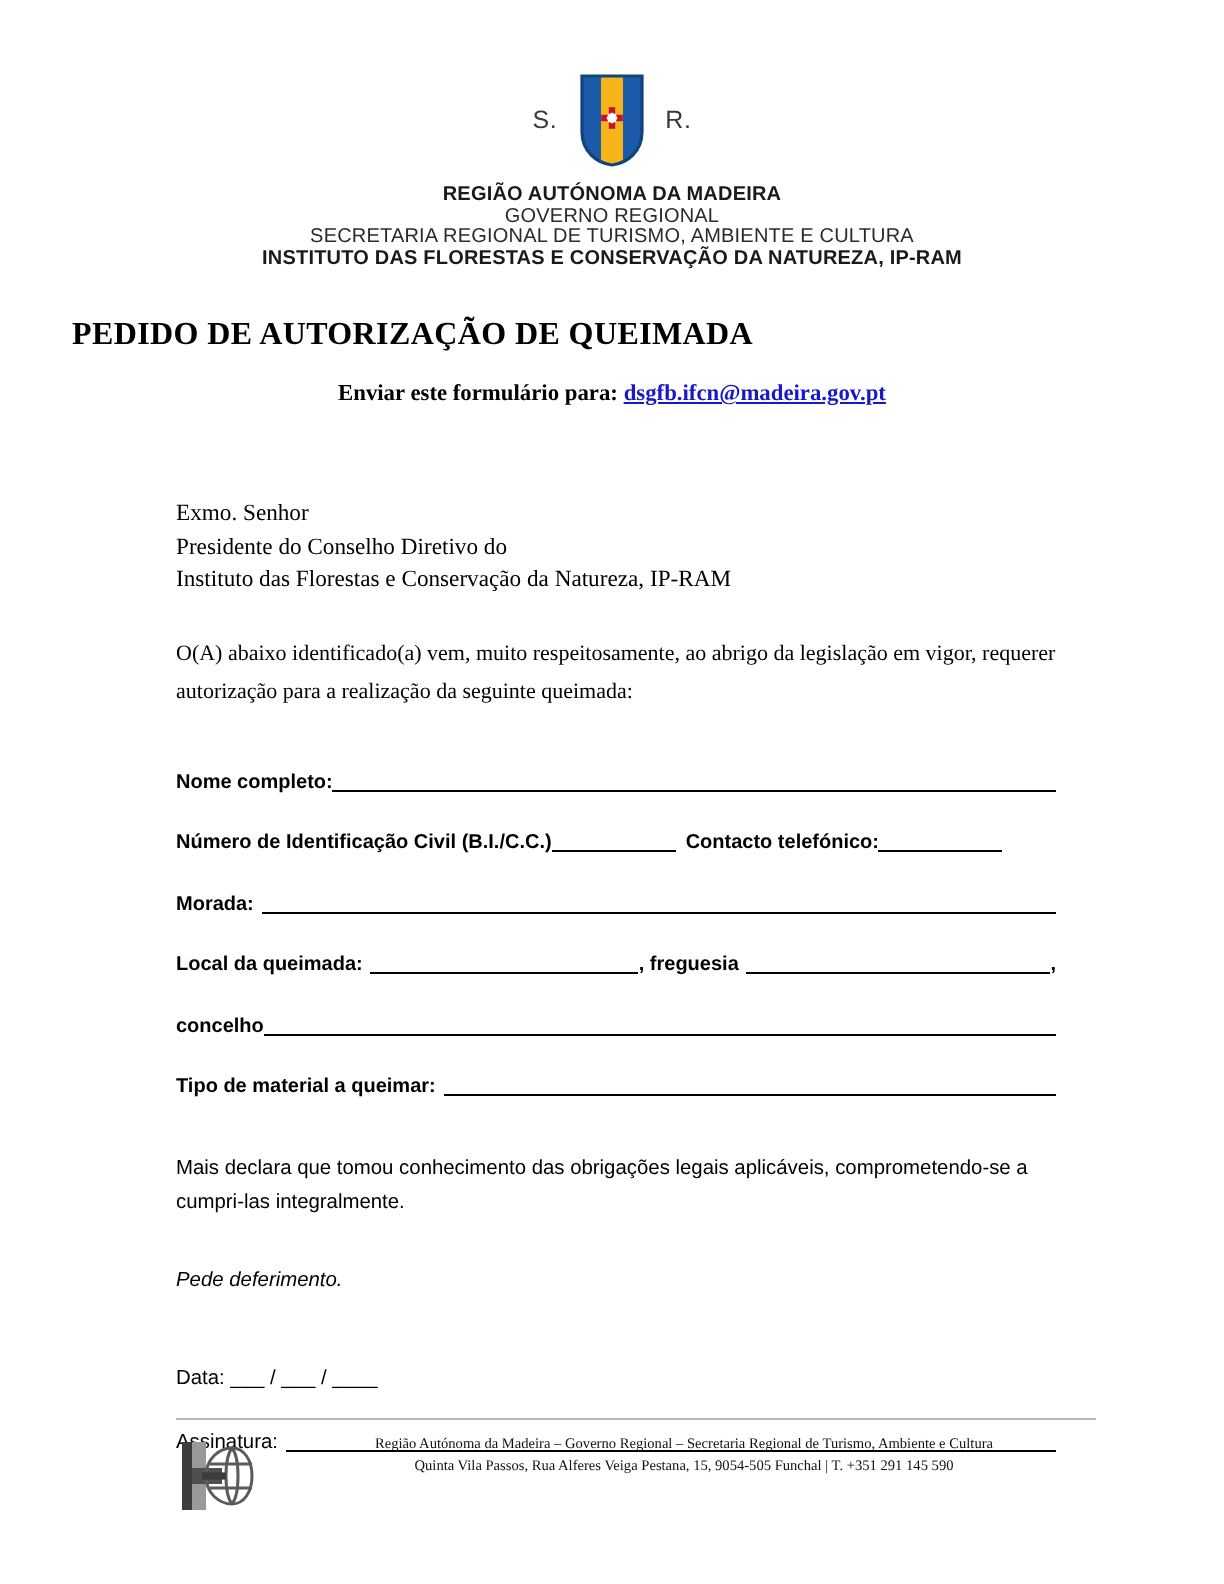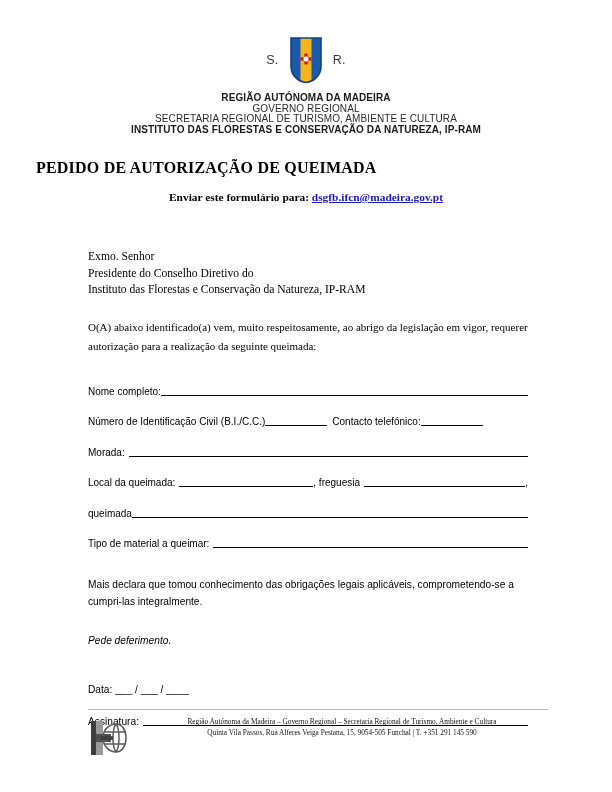--- a/index.html
+++ b/index.html
@@ -96,21 +96,21 @@
     font-size: 11px;
     line-height: 19px;
     text-align: left;
   }
 
   
   .fields {
     margin-top: 30px;
     font-family: "Liberation Sans", sans-serif;
     font-size: 10px;
-    font-weight: normal;
+    font-weight: bold;
   }
   .field-row {
     margin-bottom: 19.5px;
     display: flex;
     align-items: baseline;
     white-space: nowrap;
     width: 100%;
   }
   .field-row:last-child { margin-bottom: 0; }
   .field-label { flex: none; }
@@ -275,21 +275,21 @@
         <span class="field-label">Local da queimada:</span>
         <span class="space-sm"></span>
         <span class="rule w-local"></span>
         <span class="field-label sep-comma">, freguesia</span>
         <span class="space-sm"></span>
         <span class="rule w-freg"></span>
         <span class="field-label sep-comma">,</span>
       </div>
 
       <div class="field-row">
-        <span class="field-label">queimada</span>
+        <span class="field-label">concelho</span>
         <span class="rule flex"></span>
       </div>
 
       <div class="field-row" style="margin-top:11px;">
         <span class="field-label">Tipo de material a queimar:</span>
         <span class="space-sm"></span>
         <span class="rule flex"></span>
       </div>
 
     </div>

